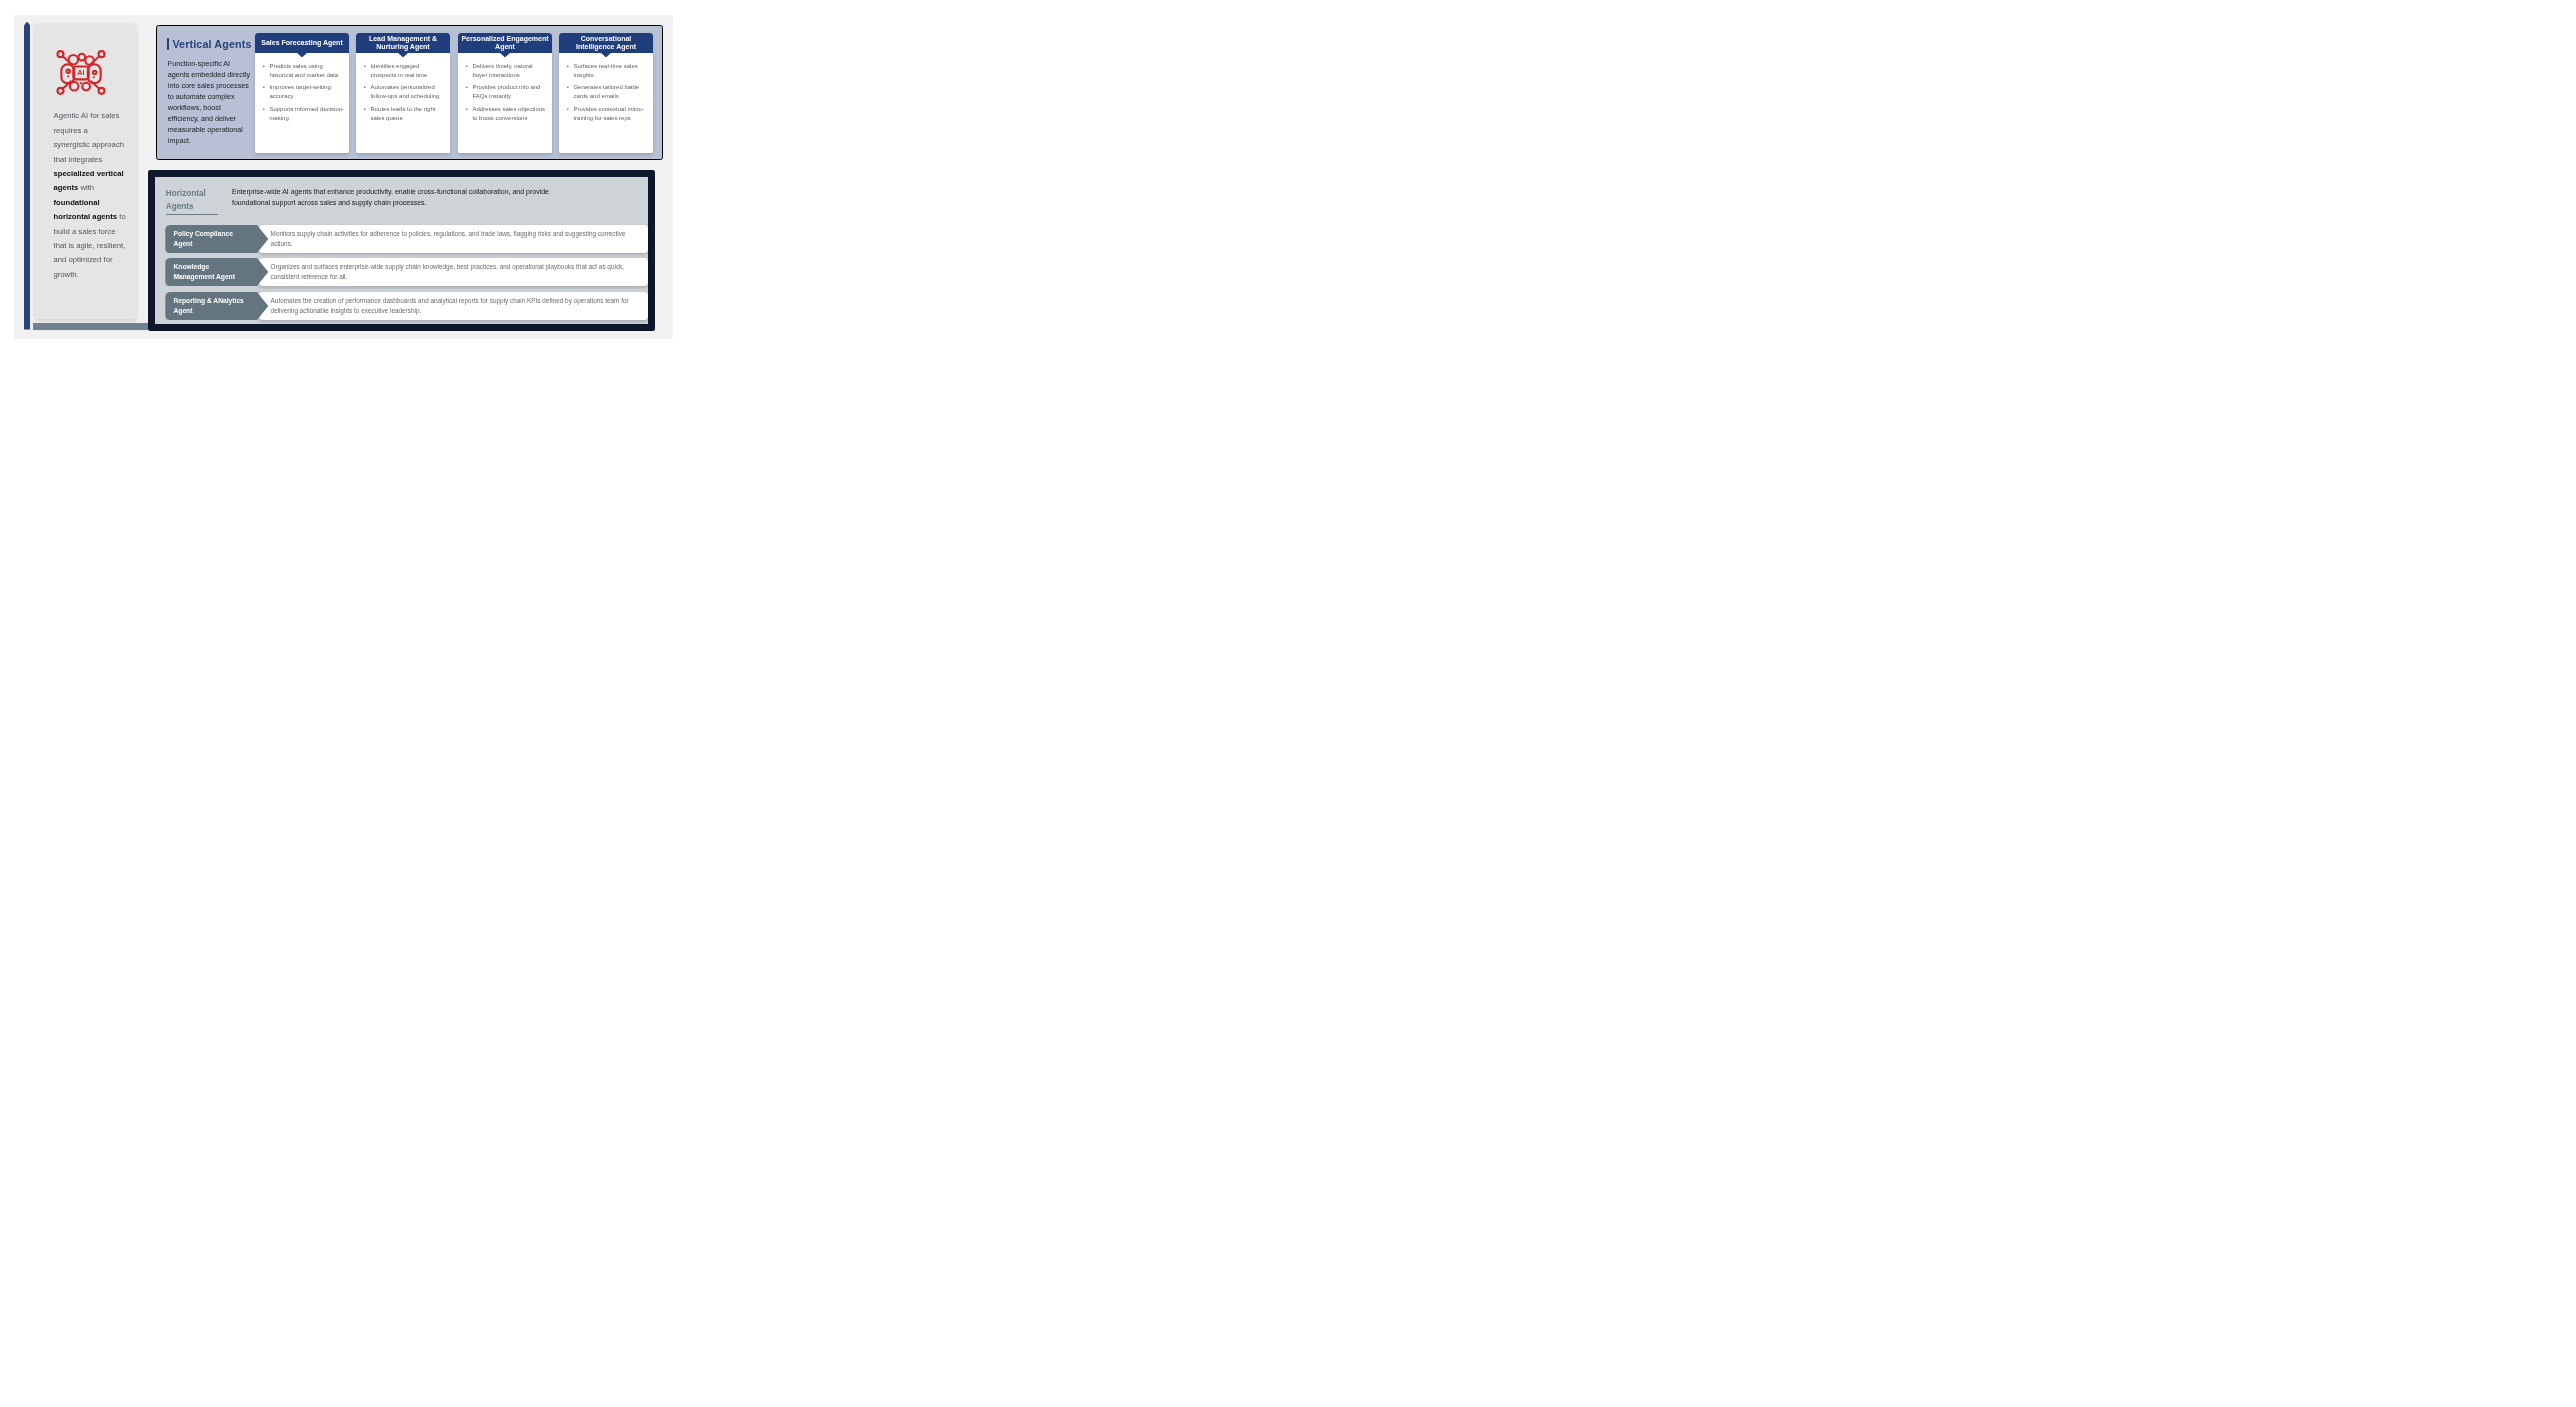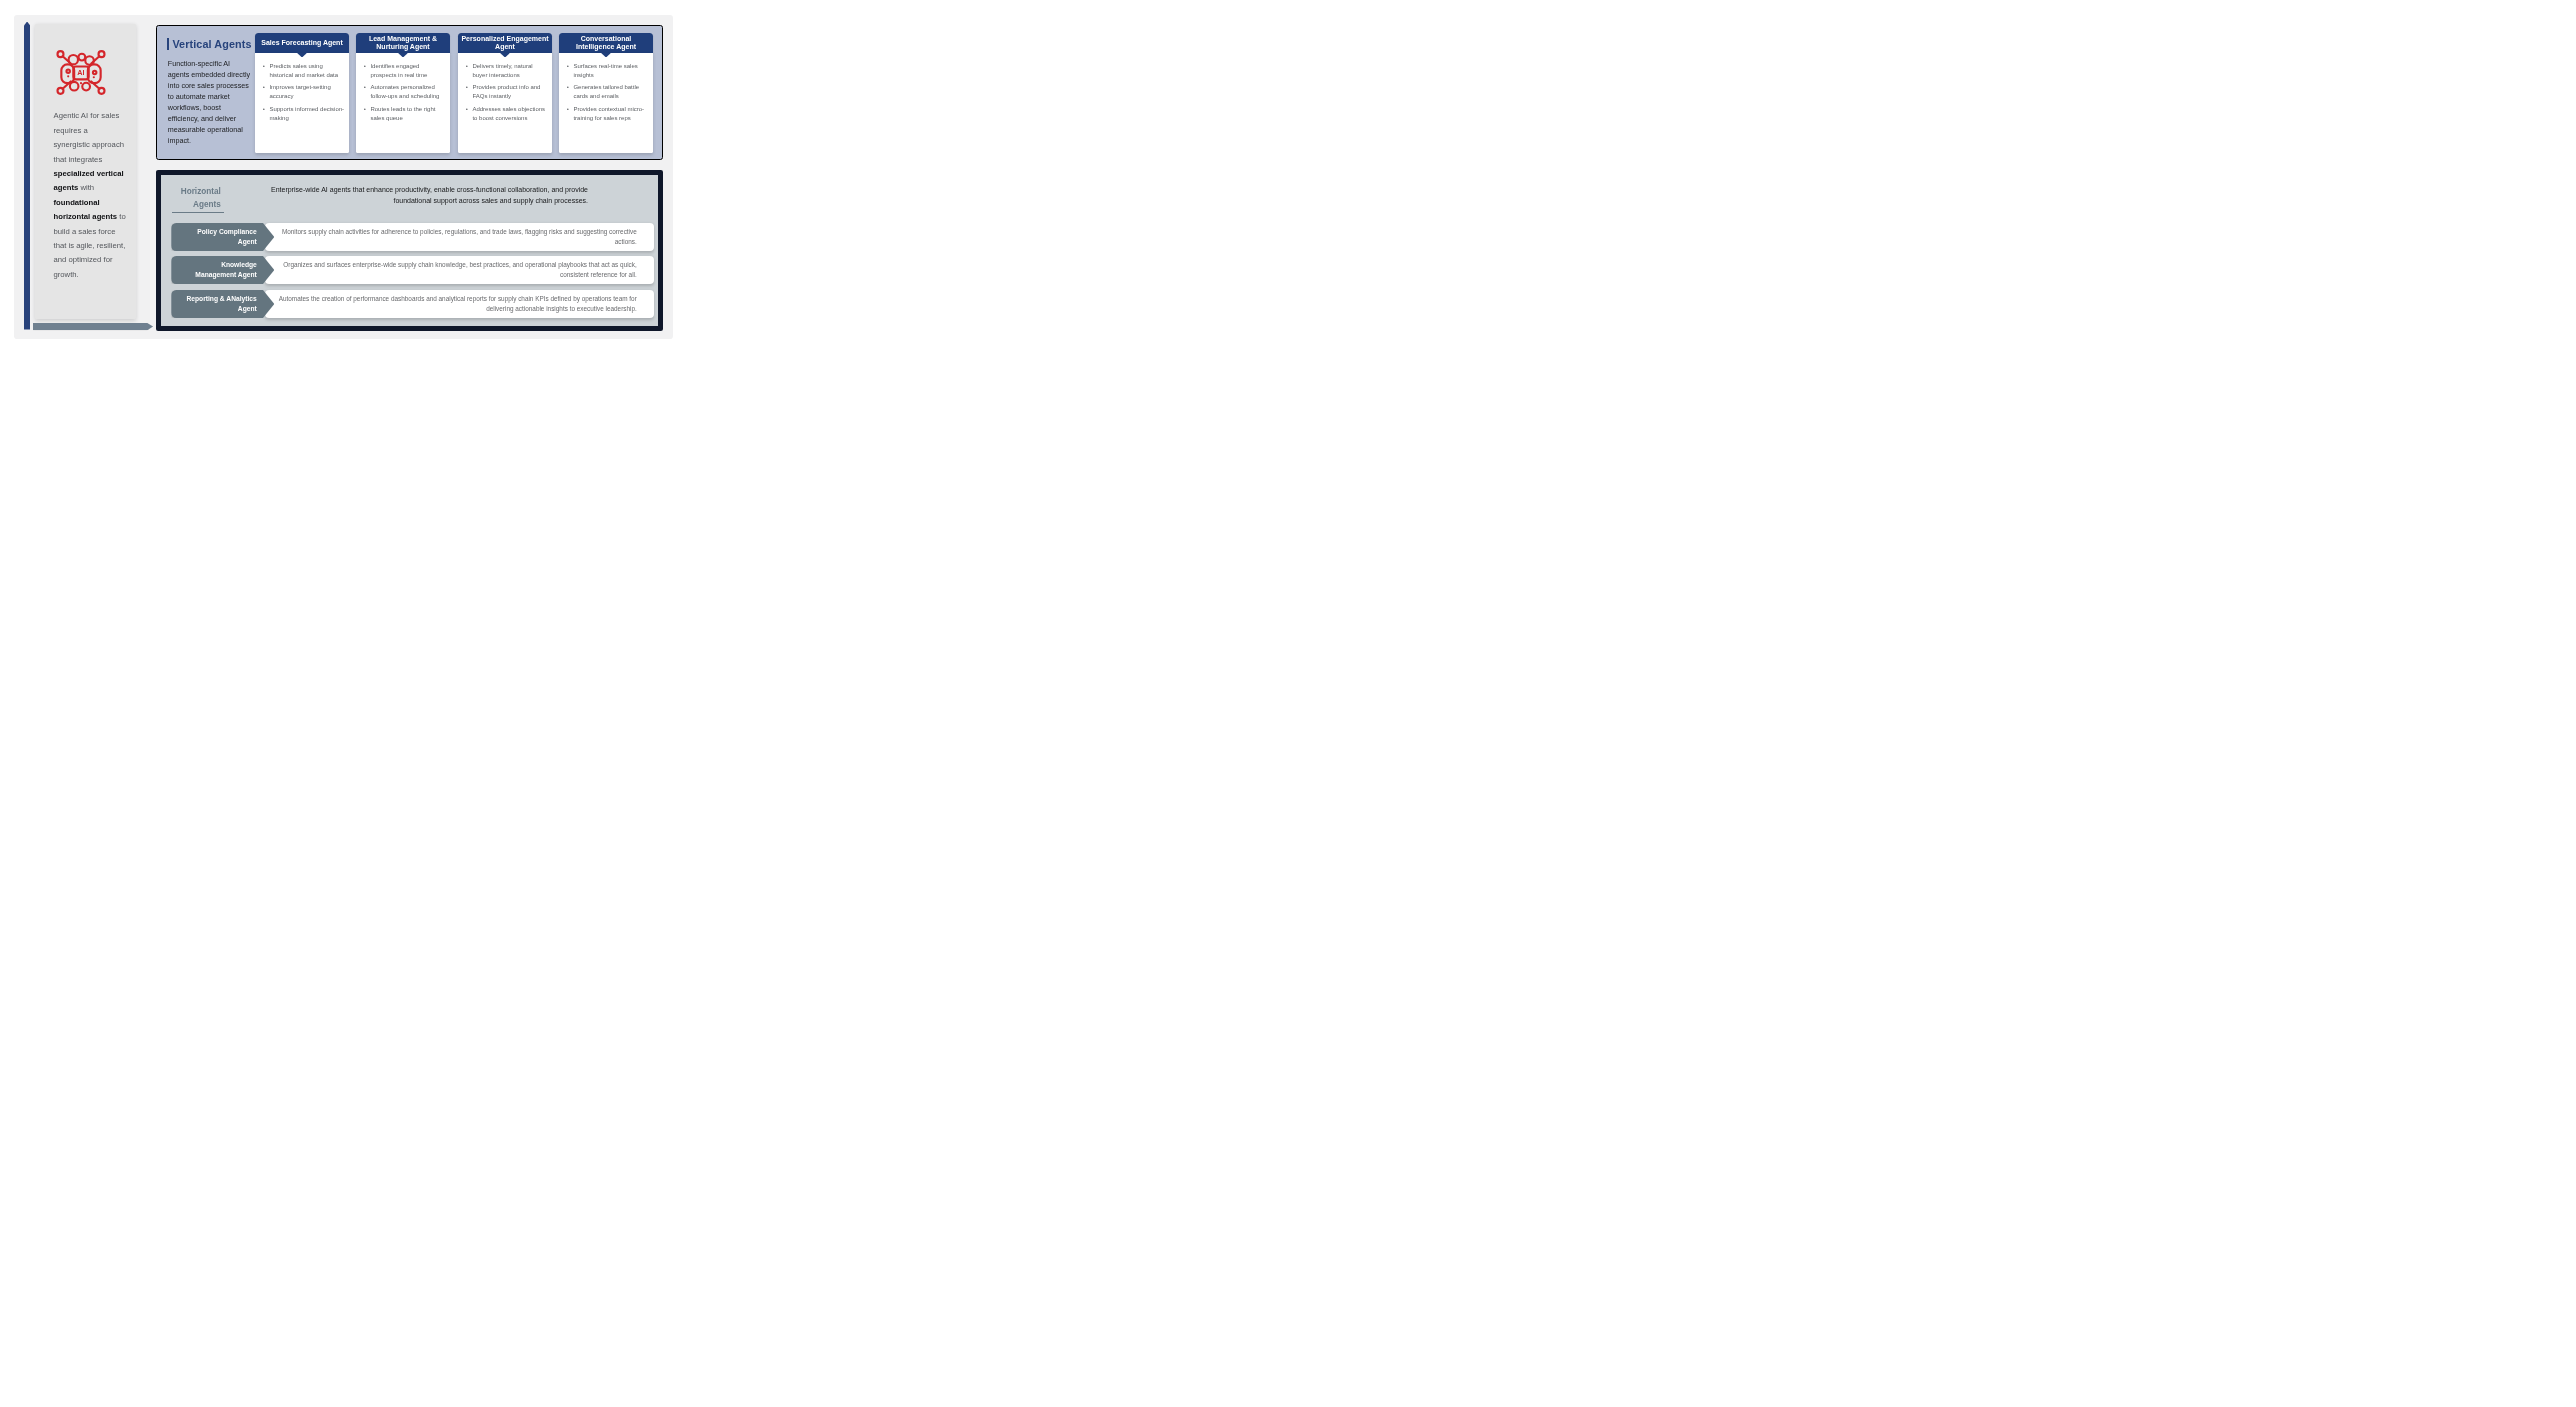--- a/index.html
+++ b/index.html
@@ -60,22 +60,22 @@
     padding:8.8px 4.1px 0 6.2px;box-sizing:border-box;
   }
   .bullets{list-style:none;margin:0;padding:0;}
   .bullets li{
     position:relative;padding-left:8.2px;margin-bottom:3.6px;
     font-size:6px;line-height:9px;color:#5e6165;
   }
   .bullets li::before{content:"•";position:absolute;left:1.5px;top:0;color:#6a6d71;}
   
   .horizontal-panel{
-    position:absolute;left:156px;top:170px;width:507px;height:161px;background:#cdd3d7;
-    border:5px solid #0f172a;border-radius:2.1px;box-sizing:border-box;text-align:right;
+    position:absolute;left:148px;top:170px;width:507px;height:161px;background:#cdd3d7;
+    border:7px solid #0f172a;border-radius:2.1px;box-sizing:border-box;
   }
   .h-title{position:absolute;left:10.8px;top:11.3px;width:49px;font-size:8.2px;font-weight:700;color:#6a7b87;line-height:12.4px;}
   .h-underline{position:absolute;left:10.8px;top:37px;width:52px;height:1.3px;background:#6a7b87;}
   .h-desc{position:absolute;left:77px;top:8.8px;width:350px;font-size:7px;line-height:11.3px;color:#17181a;}
   
   .agent-row{position:absolute;left:10.3px;width:483px;height:28px;}
   .row-1{top:48px;}.row-2{top:81px;}.row-3{top:115px;}
   .row-box{
     position:absolute;left:94px;top:0;width:389px;height:28px;background:#ffffff;
     border-radius:4.1px;box-shadow:0 1.5px 3.1px rgba(0,0,0,.18);
@@ -134,21 +134,21 @@
     <p class="intro-text"><span class="seg">Agentic AI for sales requires a synergistic approach that integrates </span><span class="seg seg-bold">specialized vertical agents</span><span class="seg"> with </span><span class="seg seg-bold">foundational horizontal agents</span><span class="seg"> to build a sales force that is agile, resilient, and optimized for growth.</span></p>
   </div>
 
   <div class="bottom-arrow"></div>
 
   <div class="vertical-panel">
     <div class="v-title">
       <span class="v-title-bar"></span>
       <span class="v-title-text">Vertical Agents</span>
     </div>
-    <div class="v-desc">Function-specific AI agents embedded directly into core sales processes to automate market workflows, boost efficiency, and deliver measurable operational impact.</div>
+    <div class="v-desc">Function-specific AI agents embedded directly into core sales processes to automate complex workflows, boost efficiency, and deliver measurable operational impact.</div>
 
     <div class="agent-card card-1">
       <div class="card-header">Sales Forecasting Agent</div>
       <div class="card-notch"></div>
       <div class="card-body">
         <ul class="bullets">
           <li>Predicts sales using historical and market data</li>
           <li>Improves target-setting accuracy</li>
           <li>Supports informed decision-making</li>
         </ul>

